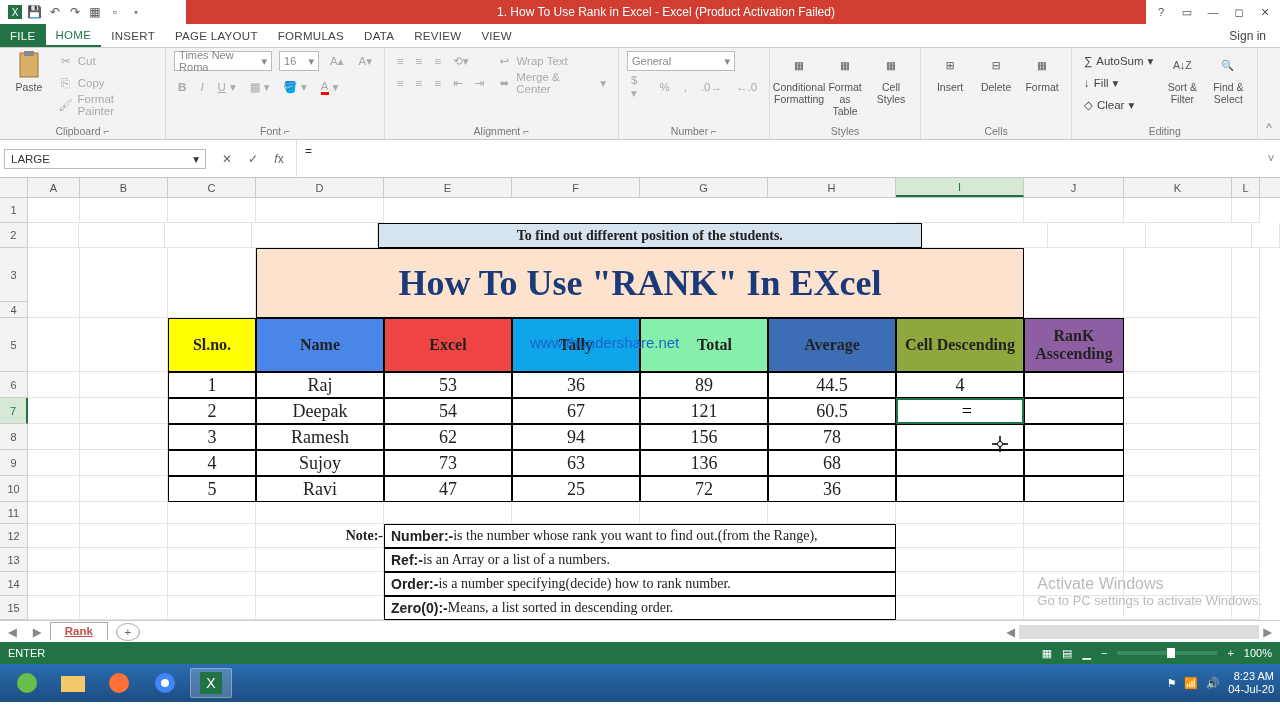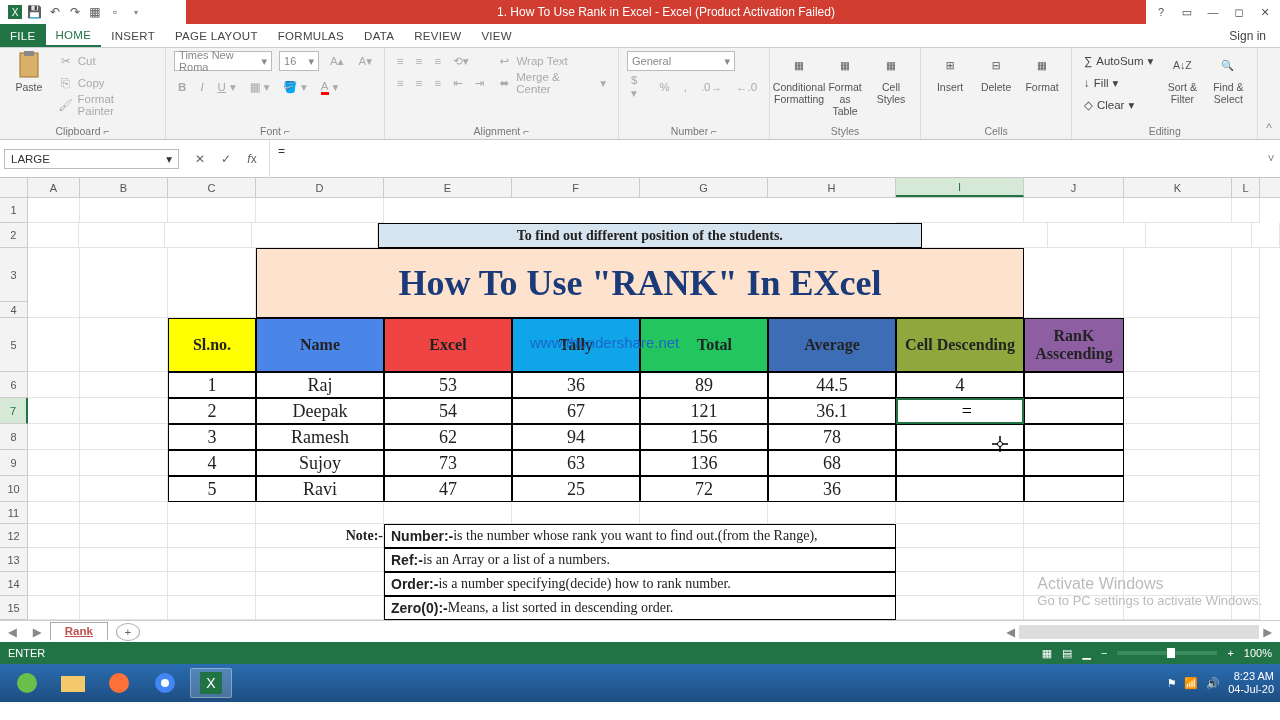--- a/index.html
+++ b/index.html
@@ -33,21 +33,21 @@
 .ricon { width: 16px; height: 16px; display: inline-flex; align-items: center; justify-content: center; }
 .ricon-big { width: 28px; height: 28px; display: inline-flex; align-items: center; justify-content: center; }
 .dropdown-arrow::after { content: "▾"; font-size: 8px; color: #888; margin-left: 2px; }
 .fontbox { width: 98px; height: 20px; border: 1px solid #bbb; background: #fff; padding: 0 4px; font-size: 11px; color: #888; display: flex; align-items: center; justify-content: space-between; }
 .sizebox { width: 40px; height: 20px; border: 1px solid #bbb; background: #fff; padding: 0 4px; font-size: 11px; color: #888; display: flex; align-items: center; justify-content: space-between; }
 .numfmt { width: 108px; height: 20px; border: 1px solid #bbb; background: #fff; padding: 0 4px; font-size: 11px; color: #888; display: flex; align-items: center; justify-content: space-between; }
 .collapse-ribbon { display: flex; align-items: flex-end; padding: 4px 8px; color: #888; }
 
 
 .fbar { height: 38px; display: flex; align-items: center; border-bottom: 1px solid #c6c6c6; }
-.namebox { width: 175px; height: 20px; margin: 0 4px; border: 1px solid #bbb; display: flex; align-items: center; justify-content: space-between; padding: 0 6px; font-size: 11.5px; color: #333; }
+.namebox { width: 202px; height: 20px; margin: 0 4px; border: 1px solid #bbb; display: flex; align-items: center; justify-content: space-between; padding: 0 6px; font-size: 11.5px; color: #333; }
 .fbar-btns { display: flex; gap: 8px; padding: 0 8px; color: #666; }
 .fbar-btn { width: 18px; text-align: center; }
 .formula-input { flex: 1; height: 38px; border-left: 1px solid #ddd; padding: 4px 8px; font-size: 12px; color: #333; display: flex; align-items: flex-start; }
 .fbar-expand { width: 18px; text-align: center; color: #888; }
 
 
 .grid-wrap { position: relative; height: 442px; overflow: hidden; background: #fff; }
 .colhdr-row { height: 20px; display: flex; background: #f3f3f3; border-bottom: 1px solid #ccc; }
 .selall { width: 28px; border-right: 1px solid #ccc; }
 .colhdr { border-right: 1px solid #ccc; text-align: center; font-size: 11px; color: #555; display: flex; align-items: center; justify-content: center; }
@@ -67,21 +67,21 @@
 
 .hdr-peach { background: #c4b5fd; font-weight: bold; font-family: 'Times New Roman', serif; font-size: 14px; margin-top: 35px; }
 .hdr-blue { background: #d6e4ef; font-weight: bold; font-family: 'Times New Roman', serif; font-size: 14px; }
 .big-title { background: #fde2cd; font-family: 'Times New Roman', serif; font-weight: bold; font-size: 36px; color: #1a3a7a; }
 .th { font-family: 'Times New Roman', serif; font-weight: bold; font-size: 16px; border: 1px solid #000 !important; }
 .td { font-family: 'Times New Roman', serif; font-size: 18px; border: 1px solid #000 !important; }
 .th-yellow { background: #ffff00; }
 .th-blue { background: #4a86e8; }
 .th-orange { background: #ef4444; }
 .th-grey { background: #0ea5e9; }
-.th-gold { background: #22c55e; padding-left: 21px; }
+.th-gold { background: #86efac; padding-left: 21px; }
 .th-dblue { background: #3d6eb5; }
 .th-olive { background: #8fa83e; }
 .th-purple { background: #8e5ea2; }
 .note { font-family: 'Times New Roman', serif; font-size: 14px; justify-content: flex-start; padding-left: 6px; }
 .note b { font-weight: bold; }
 .bordered { border: 1px solid #000 !important; }
 .watermark { position: absolute; left: 530px; top: 156px; color: #1a66cc; font-size: 15px; font-family: Arial; z-index: 20; pointer-events: none; }
 .activate { position: absolute; right: 18px; bottom: 12px; color: #bbb; font-size: 13px; text-align: left; z-index: 30; }
 .activate .t1 { font-size: 16px; }
 .cursor-cross { position: absolute; pointer-events: none; z-index: 25; }
@@ -443,21 +443,21 @@
         </div>
         <div class="grid-row" style="height: 26px;">
           <div class="rowhdr active">7</div>
           <div class="cell cA"></div>
           <div class="cell cB"></div>
           <div class="cell cC td">2</div>
           <div class="cell cD td">Deepak</div>
           <div class="cell cE td">54</div>
           <div class="cell cF td">67</div>
           <div class="cell cG td">121</div>
-          <div class="cell cH td">36.1</div>
+          <div class="cell cH td">60.5</div>
           <div class="cell cI td active-cell" style="justify-content:flex-end;padding-right:50px">=</div>
           <div class="cell cJ td"></div>
           <div class="cell cK"></div>
           <div class="cell cL"></div>
         </div>
         <div class="grid-row" style="height: 26px;">
           <div class="rowhdr">8</div>
           <div class="cell cA"></div>
           <div class="cell cB"></div>
           <div class="cell cC td">3</div>

